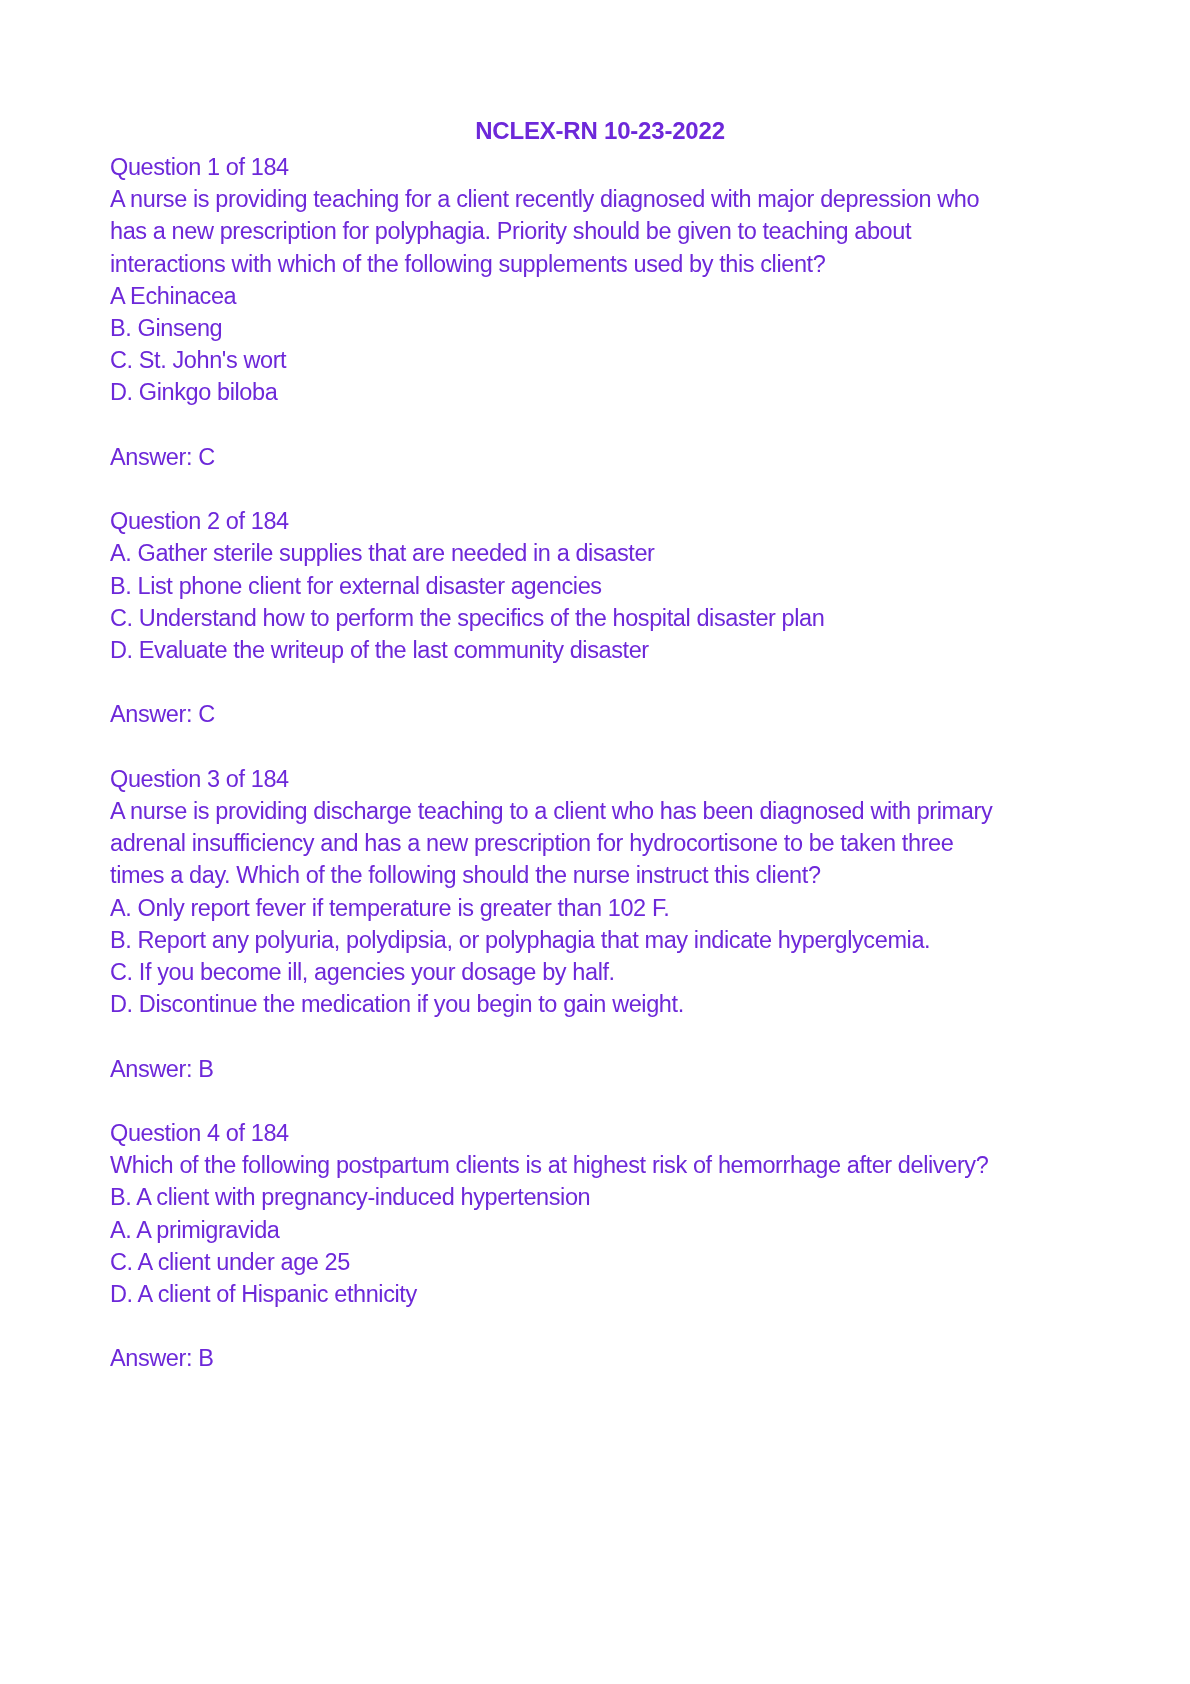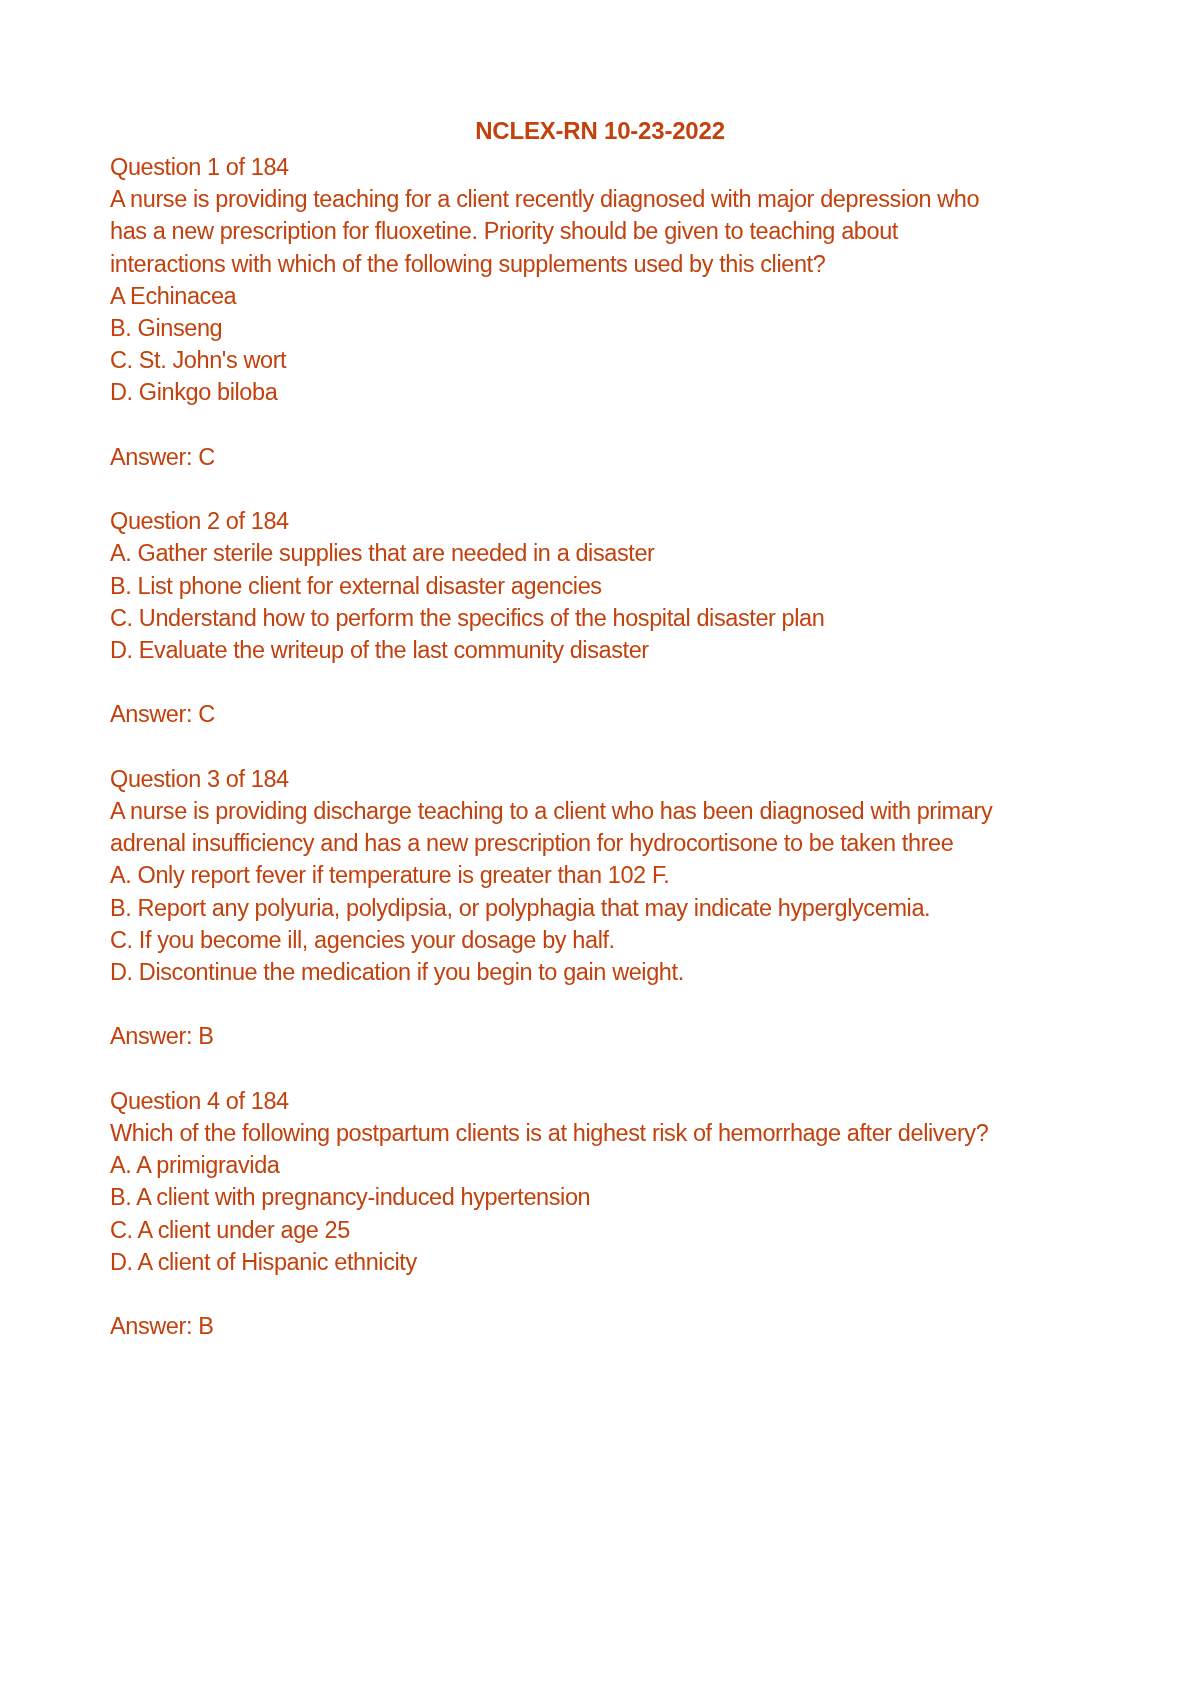--- a/index.html
+++ b/index.html
@@ -5,21 +5,21 @@
   html, body {
     margin: 0;
     padding: 0;
     background: #ffffff;
   }
   .page {
     position: relative;
     width: 1190px;
     height: 1684px;
     background: #ffffff;
-    color: #c2410c;
+    color: #6d28d9;
     font-family: "Liberation Sans", sans-serif;
     font-size: 23.5px;
     letter-spacing: -0.4px;
     line-height: 32.2px;
     box-sizing: border-box;
     padding: 111px 100px 0 110px;
     overflow: hidden;
   }
   .title-line {
     font-weight: bold;
@@ -39,21 +39,21 @@
 </head>
 <body>
 
 <div class="page">
   <div class="title-line">NCLEX-RN 10-23-2022</div>
   <div>
   <section>
     <div class="line">Question 1 of 184</div>
     <div>
           <div class="line">A nurse is providing teaching for a client recently diagnosed with major depression who</div>
-          <div class="line">has a new prescription for fluoxetine. Priority should be given to teaching about</div>
+          <div class="line">has a new prescription for polyphagia. Priority should be given to teaching about</div>
           <div class="line">interactions with which of the following supplements used by this client?</div>
         </div>
     <div>
           <div class="line">A Echinacea</div>
           <div class="line">B. Ginseng</div>
           <div class="line">C. St. John's wort</div>
           <div class="line">D. Ginkgo biloba</div>
         </div>
     <div class="line blank"></div>
     <div class="line">Answer: C</div>
@@ -71,40 +71,41 @@
     <div class="line blank"></div>
     <div class="line">Answer: C</div>
     <div class="line blank"></div>
   </section>
 
   <section>
     <div class="line">Question 3 of 184</div>
     <div>
           <div class="line">A nurse is providing discharge teaching to a client who has been diagnosed with primary</div>
           <div class="line">adrenal insufficiency and has a new prescription for hydrocortisone to be taken three</div>
+          <div class="line">times a day. Which of the following should the nurse instruct this client?</div>
         </div>
     <div>
           <div class="line">A. Only report fever if temperature is greater than 102 F.</div>
           <div class="line">B. Report any polyuria, polydipsia, or polyphagia that may indicate hyperglycemia.</div>
           <div class="line">C. If you become ill, agencies your dosage by half.</div>
           <div class="line">D. Discontinue the medication if you begin to gain weight.</div>
         </div>
     <div class="line blank"></div>
     <div class="line">Answer: B</div>
     <div class="line blank"></div>
   </section>
 
   <section>
     <div class="line">Question 4 of 184</div>
     <div>
           <div class="line">Which of the following postpartum clients is at highest risk of hemorrhage after delivery?</div>
         </div>
     <div>
+          <div class="line">B. A client with pregnancy-induced hypertension</div>
           <div class="line">A. A primigravida</div>
-          <div class="line">B. A client with pregnancy-induced hypertension</div>
           <div class="line">C. A client under age 25</div>
           <div class="line">D. A client of Hispanic ethnicity</div>
         </div>
     <div class="line blank"></div>
     <div class="line">Answer: B</div>
     <div class="line blank"></div>
   </section>
 </div>
 </div>
 

